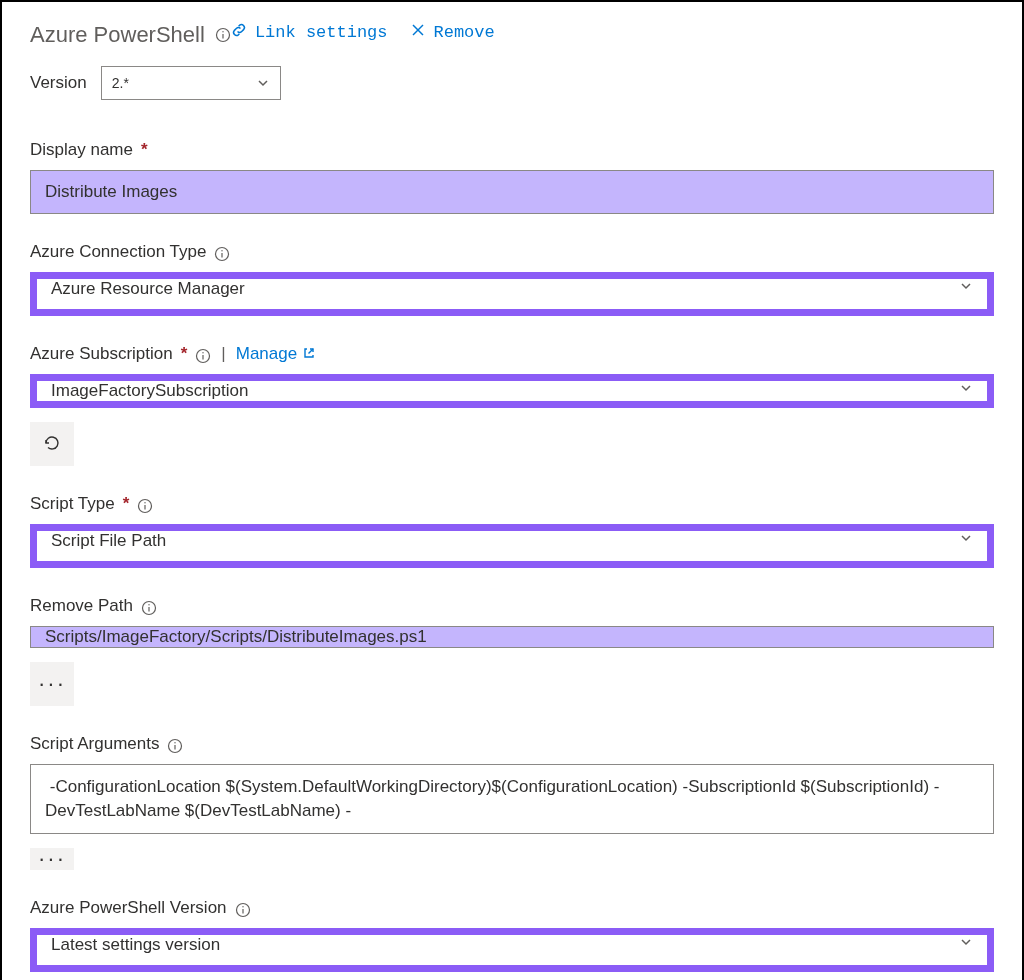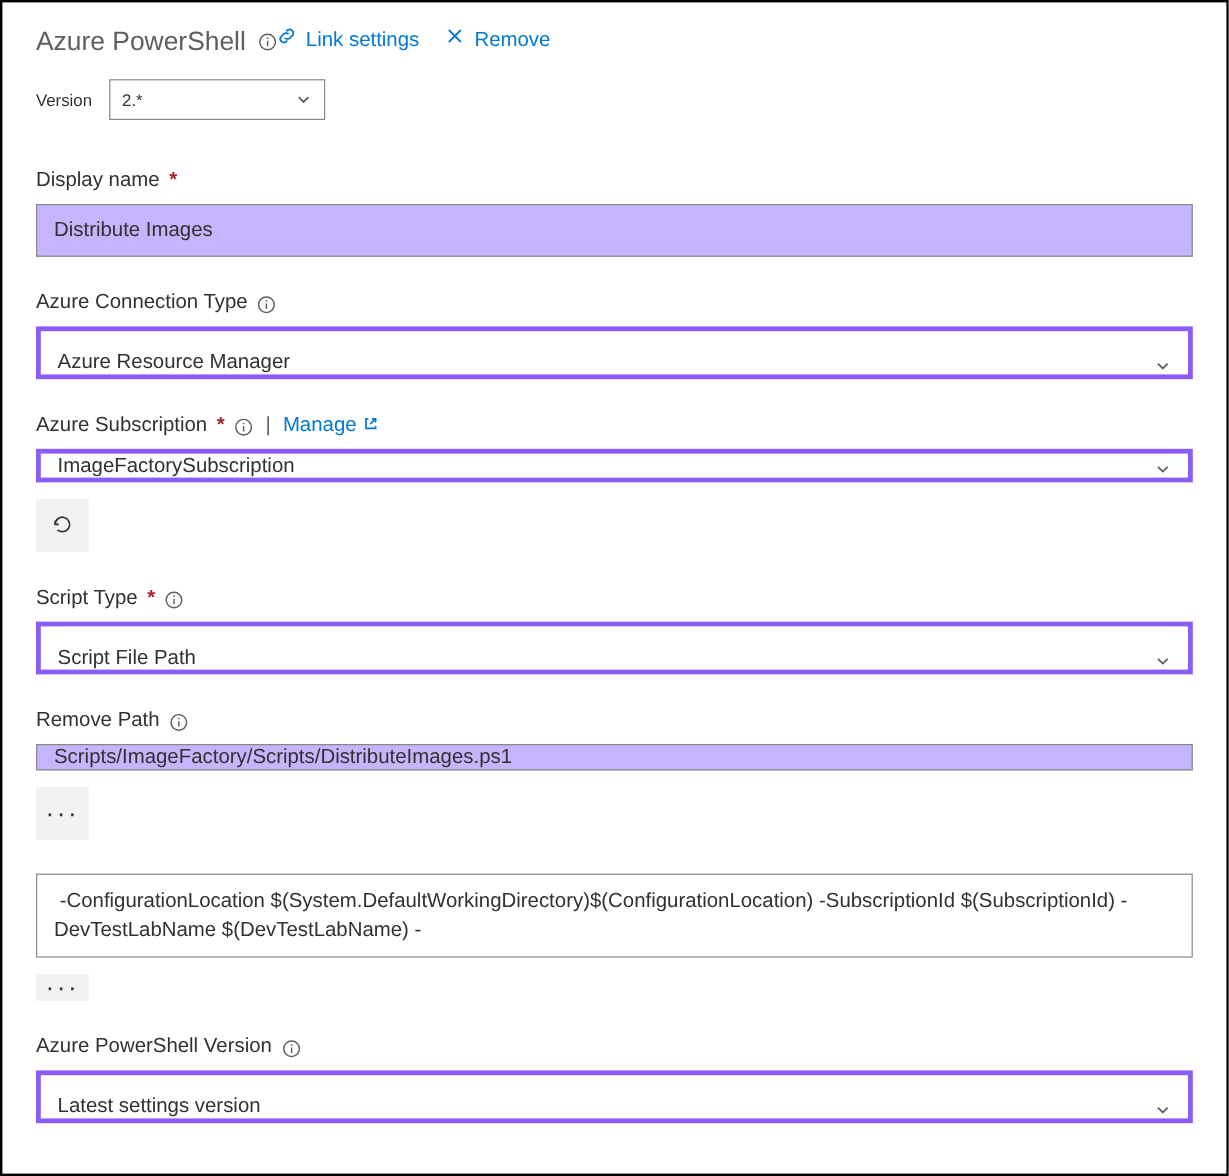--- a/index.html
+++ b/index.html
@@ -36,39 +36,40 @@
   .info-icon {
     display: inline-flex;
     align-items: center;
     justify-content: center;
     color: #605e5c;
   }
   .info-icon svg { width: 16px; height: 16px; }
   .header-actions {
     display: flex;
     gap: 22px;
+    font-family: Liberation Mono, monospace;
   }
   .action-link {
     display: inline-flex;
     align-items: center;
     gap: 8px;
     color: #0078d4;
     font-size: 17px;
     cursor: pointer;
   }
   .action-link svg { width: 16px; height: 16px; }
   .version-row {
     display: flex;
     align-items: center;
     gap: 14px;
     margin-bottom: 40px;
     margin-top: 8px;
   }
   .version-label {
-    font-size: 14px;
+    font-size: 17px;
     color: #323130;
   }
   .version-select {
     height: 34px;
     min-width: 180px;
     border: 1px solid #8a8886;
     padding: 0 10px;
     display: flex;
     align-items: center;
     justify-content: space-between;
@@ -120,27 +121,27 @@
     color: #323130;
     background: #fff;
     line-height: 1.4;
     resize: none;
     font-family: inherit;
     overflow: hidden;
   }
   .select-input {
     width: 100%;
     height: 44px;
-    border: 4px solid #8b5cf6;
+    border: 7px solid #8b5cf6;
     padding: 0 14px;
     font-size: 17px;
     color: #323130;
     background: #fff;
     display: flex;
-    align-items: flex-end;
+    align-items: flex-start;
     justify-content: space-between;
     cursor: pointer;
   }
   .row {
     display: flex;
     gap: 14px;
     align-items: stretch;
     flex-direction: column;
   }
   .row .select-input, .row .text-input, .row .textarea-input { flex: 1; }
@@ -319,20 +320,30 @@
     </div>
     <div class="row">
       <input class="text-input" value="Scripts/ImageFactory/Scripts/DistributeImages.ps1" style="">
       <div class="icon-btn">
         <span class="ellipsis">···</span>
       </div>
     </div>
   </div>
 
   <div class="field">
+    <div class="field-label-row">
+      <span>Script Arguments</span>
+      <span class="info-icon">
+        <svg viewBox="0 0 16 16" fill="none" stroke="currentColor" stroke-width="1.2">
+            <circle cx="8" cy="8" r="6.5"></circle>
+            <line x1="8" y1="7" x2="8" y2="11.5"></line>
+            <circle cx="8" cy="4.8" r="0.7" fill="currentColor" stroke="none"></circle>
+          </svg>
+      </span>
+    </div>
     <div class="row" style="align-items:flex-start;">
       <textarea class="textarea-input" rows="2" style=""> -ConfigurationLocation $(System.DefaultWorkingDirectory)$(ConfigurationLocation) -SubscriptionId $(SubscriptionId) -DevTestLabName $(DevTestLabName) -</textarea>
       <div class="icon-btn" style="height:auto;align-self:stretch;">
         <span class="ellipsis">···</span>
       </div>
     </div>
   </div>
 
   <div class="field" style="margin-bottom:12px;">
     <div class="field-label-row">

